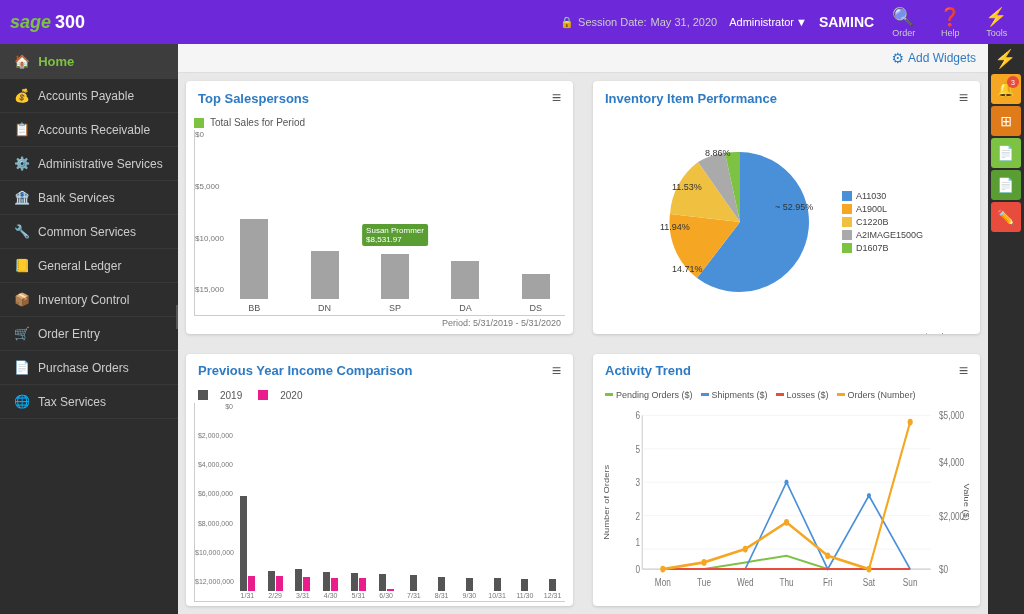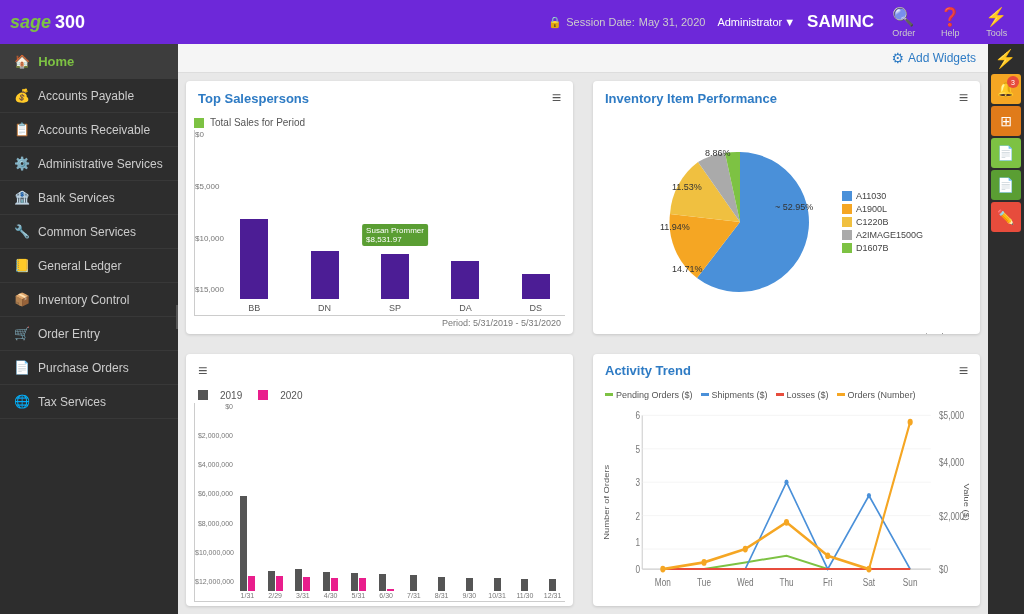--- a/index.html
+++ b/index.html
@@ -43,21 +43,21 @@
     .header-admin {
       color: #fff;
       font-size: 11px;
       display: flex;
       align-items: center;
       gap: 2px;
       cursor: pointer;
     }
     .header-company {
       color: #fff;
-      font-size: 17px;
+      font-size: 14px;
       font-weight: bold;
     }
     .header-icon-btn {
       display: flex;
       flex-direction: column;
       align-items: center;
       color: #ccc;
       font-size: 9px;
       cursor: pointer;
       padding: 2px 6px;
@@ -263,21 +263,21 @@
     }
     .bar-group {
       display: flex;
       flex-direction: column;
       align-items: center;
       gap: 2px;
       flex: 1;
     }
     .bar {
       width: 28px;
-      background: #4c1d95;
+      background: #a3a3a3;
       position: relative;
     }
     .bar-tooltip {
       position: absolute;
       background: #5a9e33;
       color: #fff;
       font-size: 8px;
       padding: 2px 4px;
       border-radius: 2px;
       white-space: nowrap;
@@ -613,20 +613,21 @@
                 <span>D1607B</span>
               </div>
             </div>
           </div>
           <div class="pie-fiscal">Fiscal Year</div>
         </div>
       </div>
 
       <div class="widget-card">
         <div class="widget-header">
+          <span class="widget-title">Previous Year Income Comparison</span>
           <span class="widget-menu">≡</span>
         </div>
         <div class="widget-body">
           <div class="income-chart">
             <div class="income-legend">
               <span style="display:inline-block;width:10px;height:10px;background:#555;margin-right:2px"></span>
               <span>2019</span>
               <span style="display:inline-block;width:10px;height:10px;background:#e91e8c;margin-right:2px;margin-left:6px"></span>
               <span>2020</span>
             </div>

